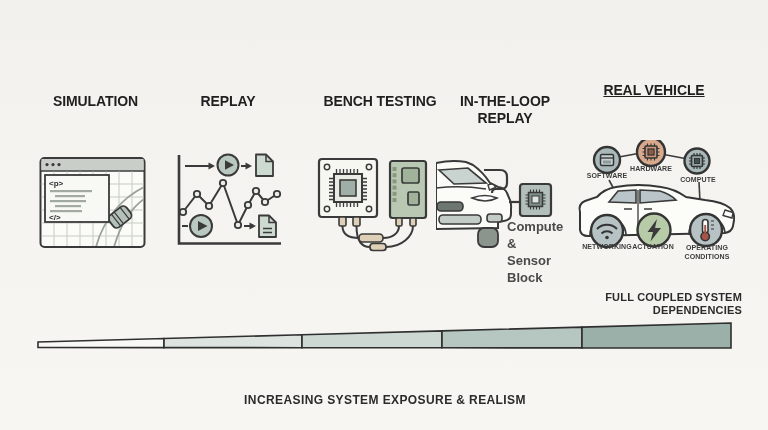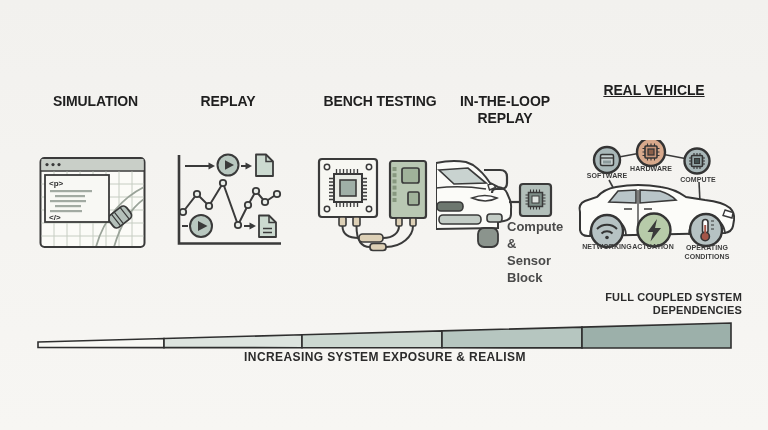--- a/index.html
+++ b/index.html
@@ -19,21 +19,21 @@
   .block-label{
     position:absolute;text-align:left;font-weight:bold;font-size:13px;
     color:#4a4a4a;line-height:1.3;
   }
   .annotation{
     position:absolute;text-align:center;font-weight:bold;font-size:11px;
     color:#2b2b2b;line-height:1.15;letter-spacing:0.2px;
   }
   .axis-label{
     position:absolute;text-align:center;font-weight:bold;font-size:12px;
-    color:#2b2b2b;letter-spacing:0.4px;
+    color:#2b2b2b;letter-spacing:0.4px;margin-top:43px;
   }
   svg{position:absolute;display:block;}
 </style>
 </head>
 <body>
 
 <div class="stage-canvas">
 
   <div class="hdr" style="left:28px;top:93px;width:135px;">SIMULATION</div>
   <div class="hdr" style="left:306px;top:93px;width:148px;">BENCH TESTING</div>

